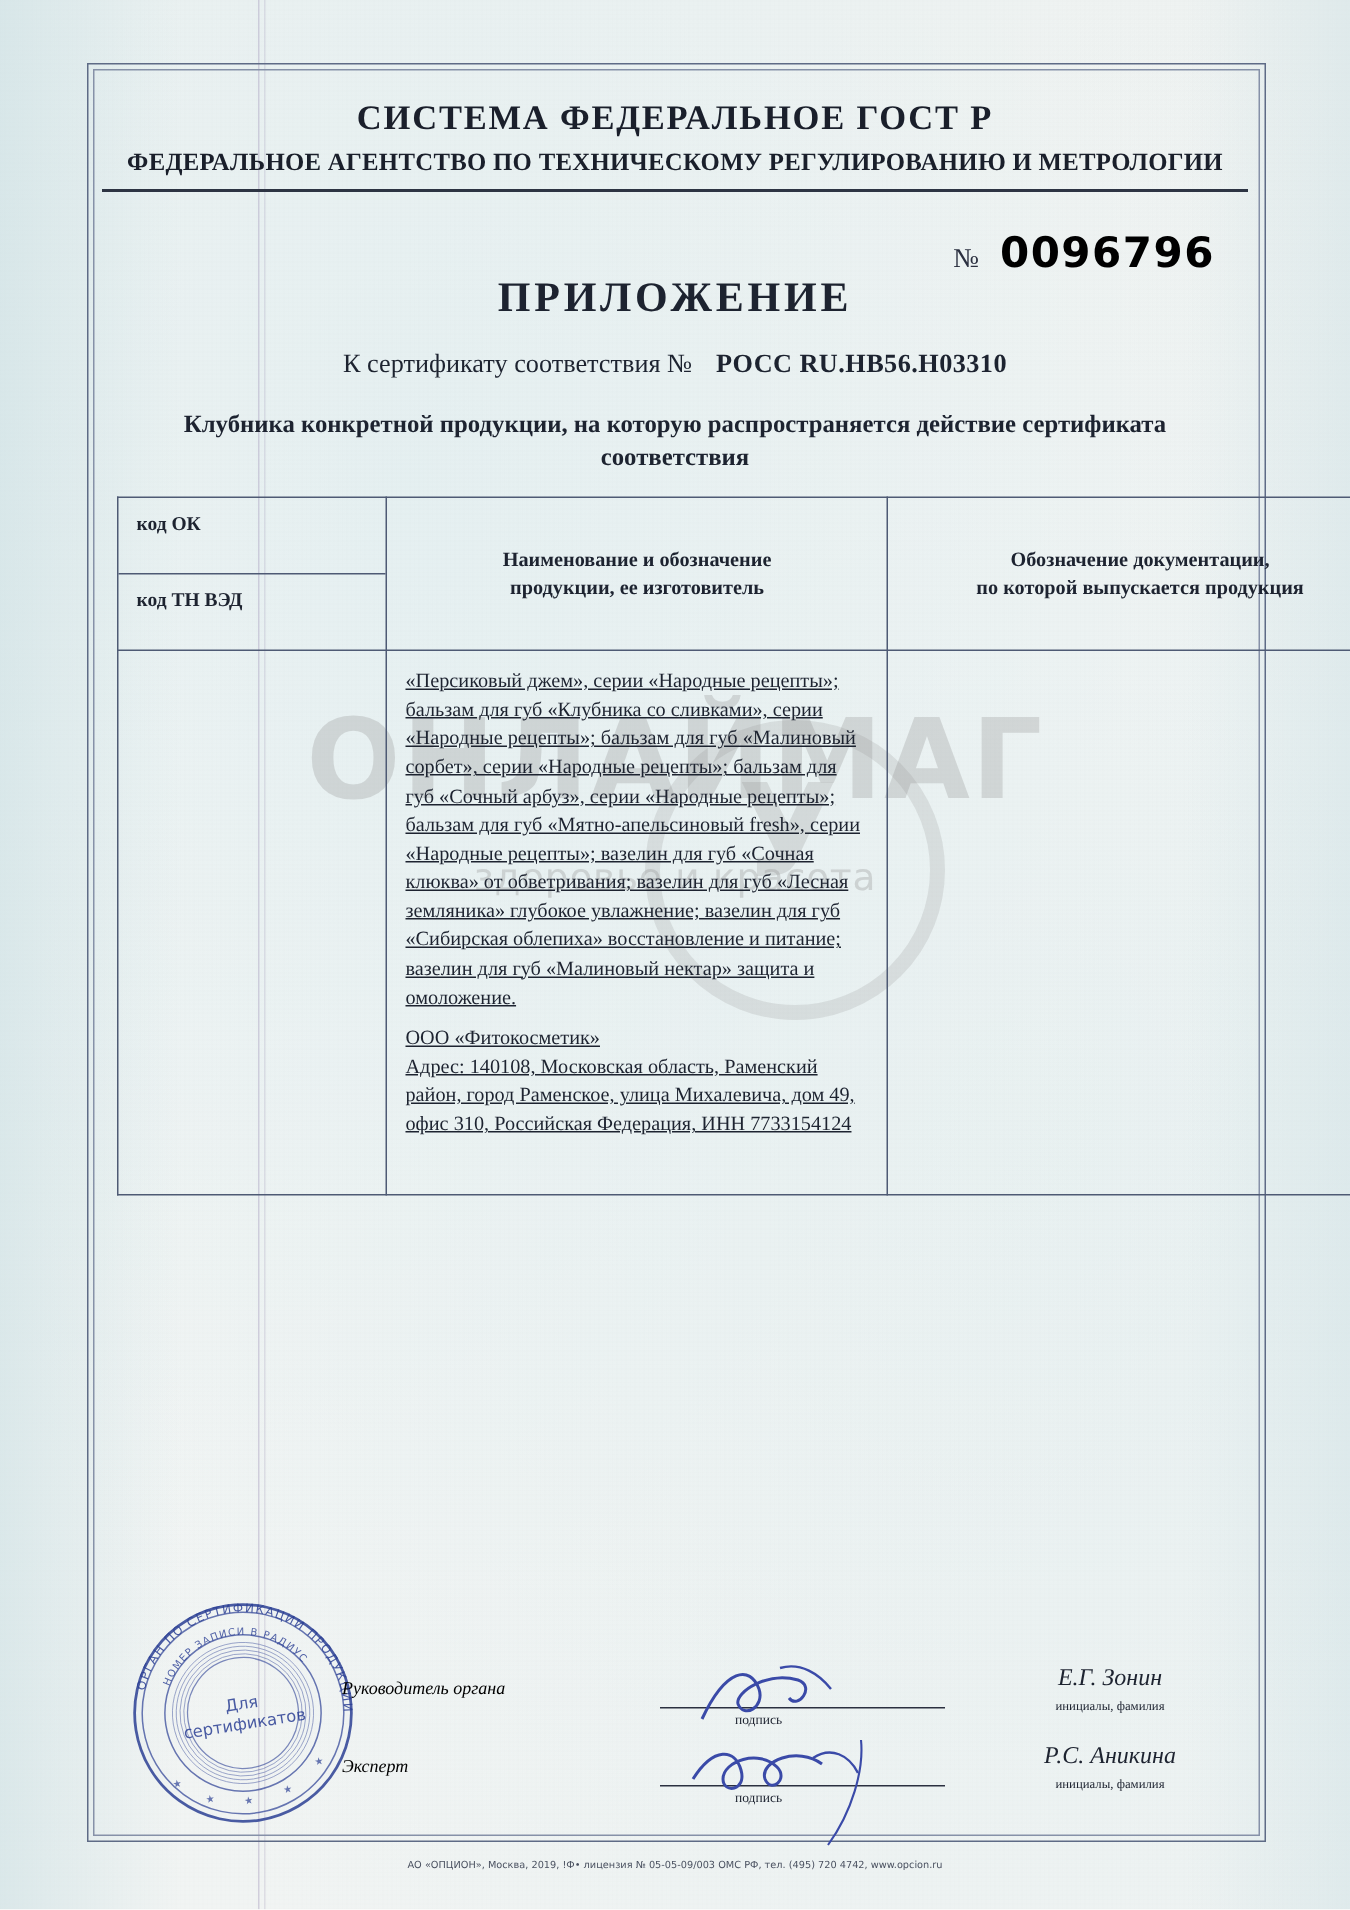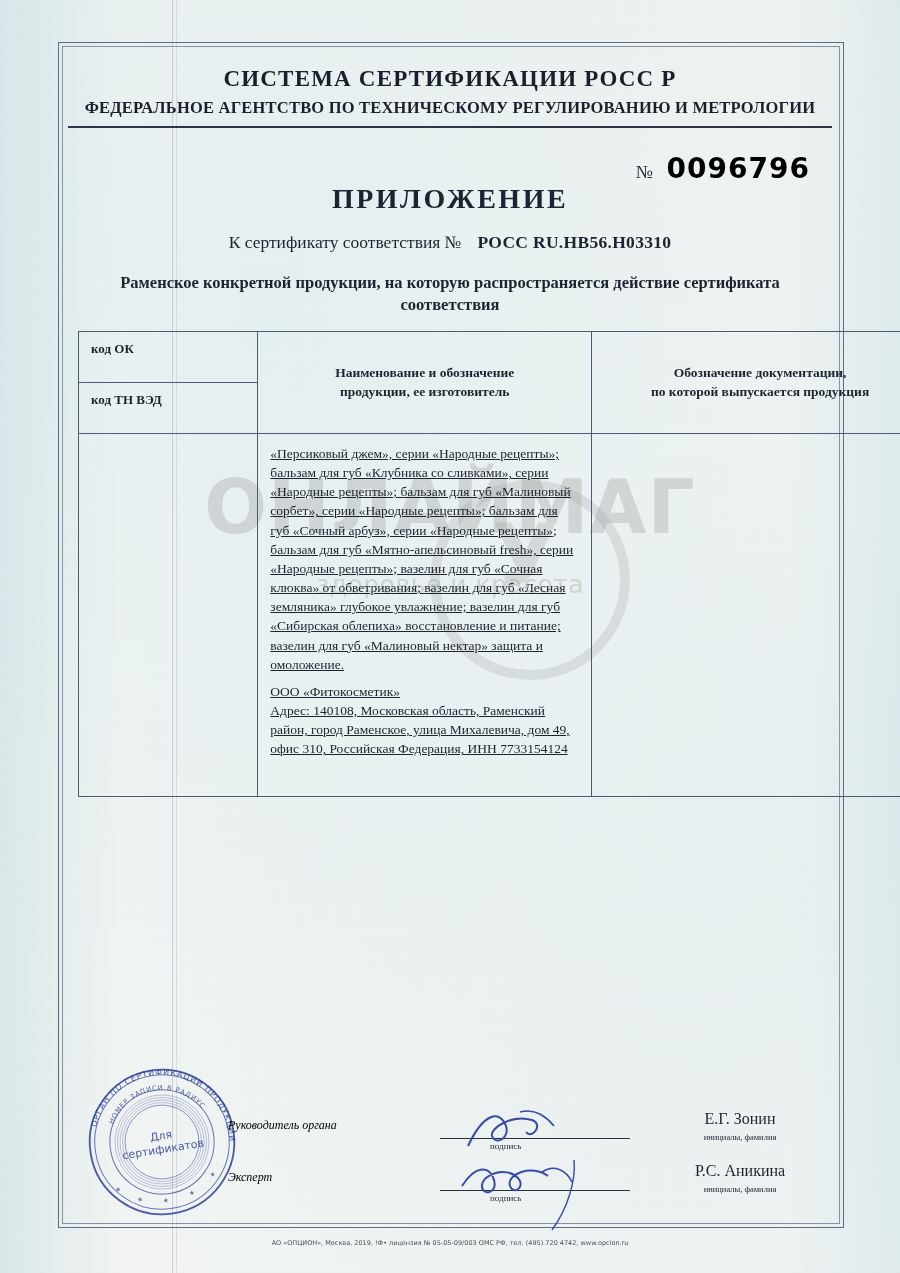--- a/index.html
+++ b/index.html
@@ -237,21 +237,21 @@
   }
   .sig-line {
     position: absolute; left: 212px; top: 28px;
     width: 190px; height: 1px; background: #2b3040;
   }
   .sig-cap {
     position: absolute; left: 262px; top: 31px;
     font-size: 9px; color: #1d2330;
   }
   .sig-name-wrap { position: absolute; left: 412px; top: 0; width: 200px; text-align: center; }
-  .sig-name-wrap .nm { font-size: 16px; color: #1d2330; }
+  .sig-name-wrap .nm { font-size: 16px; color: #1d2330; font-style: italic; }
   .sig-name-wrap .cap { font-size: 8.5px; color: #1d2330; margin-top: 4px; }
 
   .scribble { position: absolute; pointer-events: none; }
 
   
   .stamp {
     position: absolute;
     left: 78px; top: 1058px;
     width: 168px; height: 168px;
     transform: rotate(-9deg);
@@ -275,35 +275,35 @@
   <div class="paper-bg"></div>
   <div class="paper-noise"></div>
   <div class="tint-left"></div>
   <div class="tint-right"></div>
   <div class="vline" style="left:172px;"></div>
   <div class="vline" style="left:176px;opacity:.6"></div>
 
   <div class="outer-frame"></div>
   <div class="outer-frame-2"></div>
 
-  <div class="hdr hdr-title" style="position:absolute;">СИСТЕМА СЕРТИФИКАЦИИ РОСС Р</div>
+  <div class="hdr hdr-title" style="position:absolute;">СИСТЕМА ФЕДЕРАЛЬНОЕ ГОСТ Р</div>
   <div class="hdr hdr-sub" style="position:absolute;">ФЕДЕРАЛЬНОЕ АГЕНТСТВО ПО ТЕХНИЧЕСКОМУ РЕГУЛИРОВАНИЮ И МЕТРОЛОГИИ</div>
   <div class="hdr-rule"></div>
 
   <div class="num-row">
     <span class="num-label">№</span><span class="num-value">0096796</span>
   </div>
 
   <div class="doc-title">ПРИЛОЖЕНИЕ</div>
 
   <div class="cert-line">
     <span>К сертификату соответствия №</span><span class="cert-num">РОСС RU.НВ56.Н03310</span>
   </div>
 
-  <div class="lead">Раменское конкретной продукции,  на которую распространяется действие сертификата соответствия</div>
+  <div class="lead">Клубника конкретной продукции,  на которую распространяется действие сертификата соответствия</div>
 
   <div class="wm-circle"></div>
   <div class="wm-y">У</div>
   <div class="watermark">
     <div class="wm-text">ОНЛАЙМАГ</div>
     <div class="wm-sub">здоровье и красота</div>
   </div>
 
   <table class="grid">
     <tbody>

